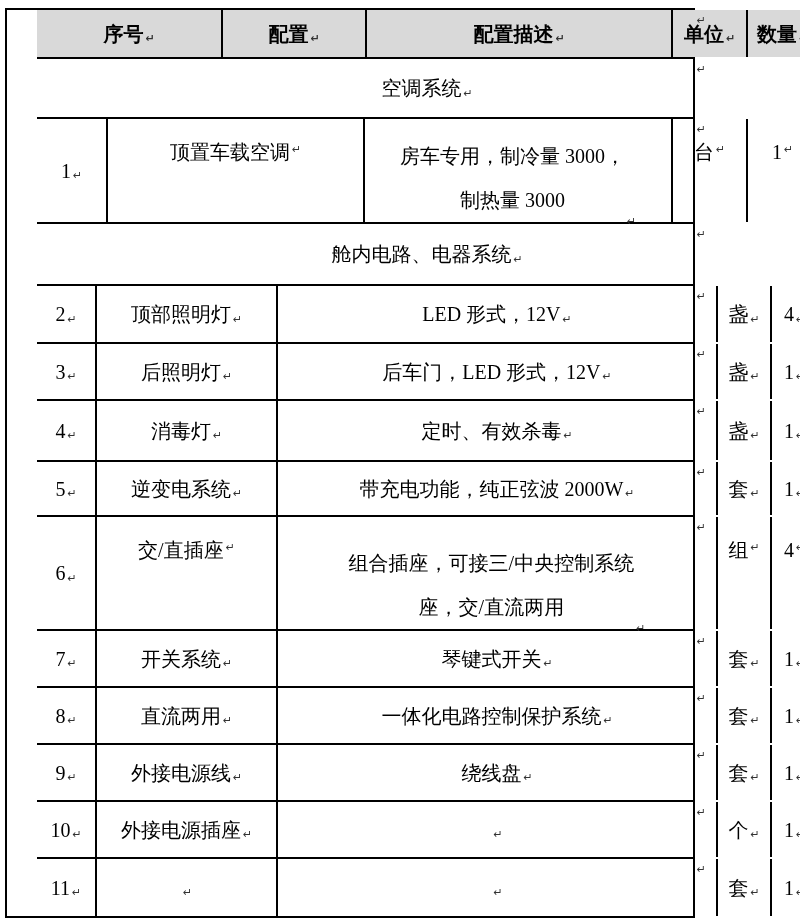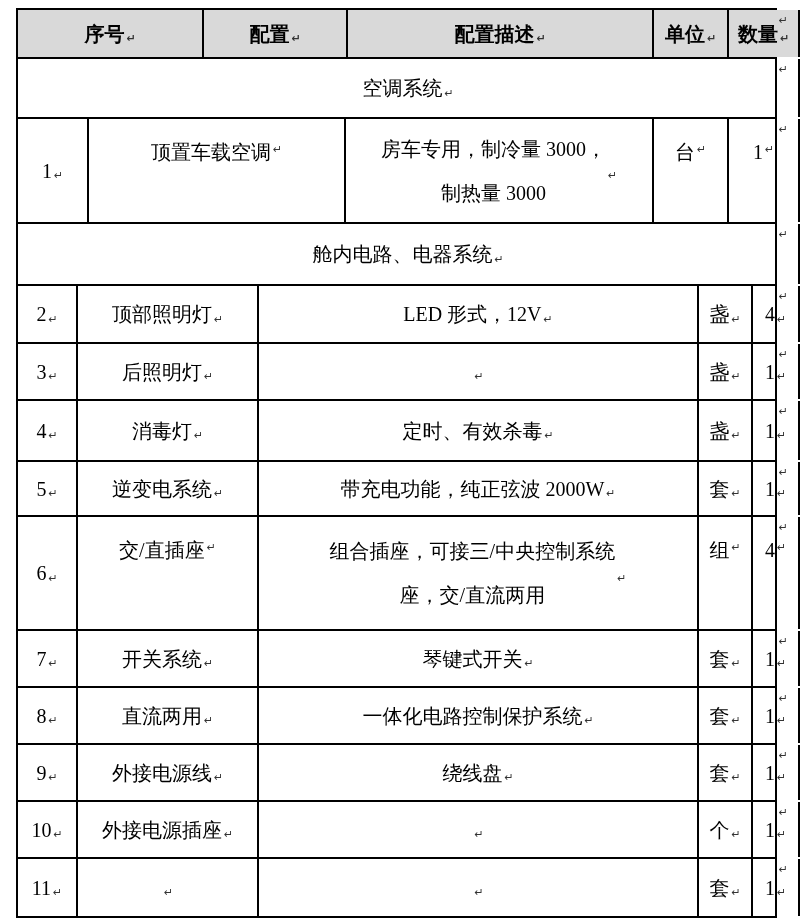--- a/index.html
+++ b/index.html
@@ -5,24 +5,25 @@
   html,body { margin:0; padding:0; }
   .page {
     position:relative;
     width:800px; height:920px;
     background:#ffffff;
     font-family:"Liberation Serif","DejaVu Serif",serif;
     color:#000;
     overflow:hidden;
   }
   .tbl {
-    position:absolute; left:16px; top:8px;
-    width:761px;
+    position:absolute; left:5px; top:8px;
+    width:690px;
     box-sizing:border-box;
     border:2px solid #000;
+    padding-left:30px;
   }
   .row {
     display:grid;
     position:relative;
     box-sizing:border-box;
     border-bottom:2px solid #000;
   }
   .row:last-child { border-bottom:none; }
   .cell {
     box-sizing:border-box;
@@ -42,21 +43,21 @@
   .grid-r1 { grid-template-columns:71px 257px 308px 75px 71px; }
   .grid-b  { grid-template-columns:60px 181px 440px 54px 47px; }
   .grid-s  { grid-template-columns:782px; }.h60{height:60px}.h105{height:105px}.h62{height:62px}
   .h58{height:58px}.h57{height:57px}.h61{height:61px}.h55{height:55px}.h114{height:114px}
 
   .header-row .cell { background:#d9d9d9; font-weight:bold; }
 
   .section-cell { font-size:20px; }
 
   .desc .t { white-space:pre-line; }
-  .twoline .desc { line-height:44px; }
+  .twoline .desc { line-height:44px;align-items:flex-end; }
   .twoline .side { align-items:flex-start; padding-top:20px; }
 
   
   .pm {
     font-family:"DejaVu Sans",sans-serif;
     font-size:11px;
     line-height:11px;
     color:#333;
     position:relative;
     top:5px;
@@ -168,20 +169,21 @@
     <div class="row grid-b h57">
       <div class="cell no">
           <span class="t">3</span>
           <span class="pm">↵</span>
         </div>
       <div class="cell side">
           <span class="t">后照明灯</span>
           <span class="pm">↵</span>
         </div>
       <div class="cell desc">
+          <span class="t">后车门，LED 形式，12V</span>
           <span class="pm">↵</span>
         </div>
       <div class="cell side">
           <span class="t">盏</span>
           <span class="pm">↵</span>
         </div>
       <div class="cell side">
           <span class="t">1</span>
           <span class="pm">↵</span>
         </div>

